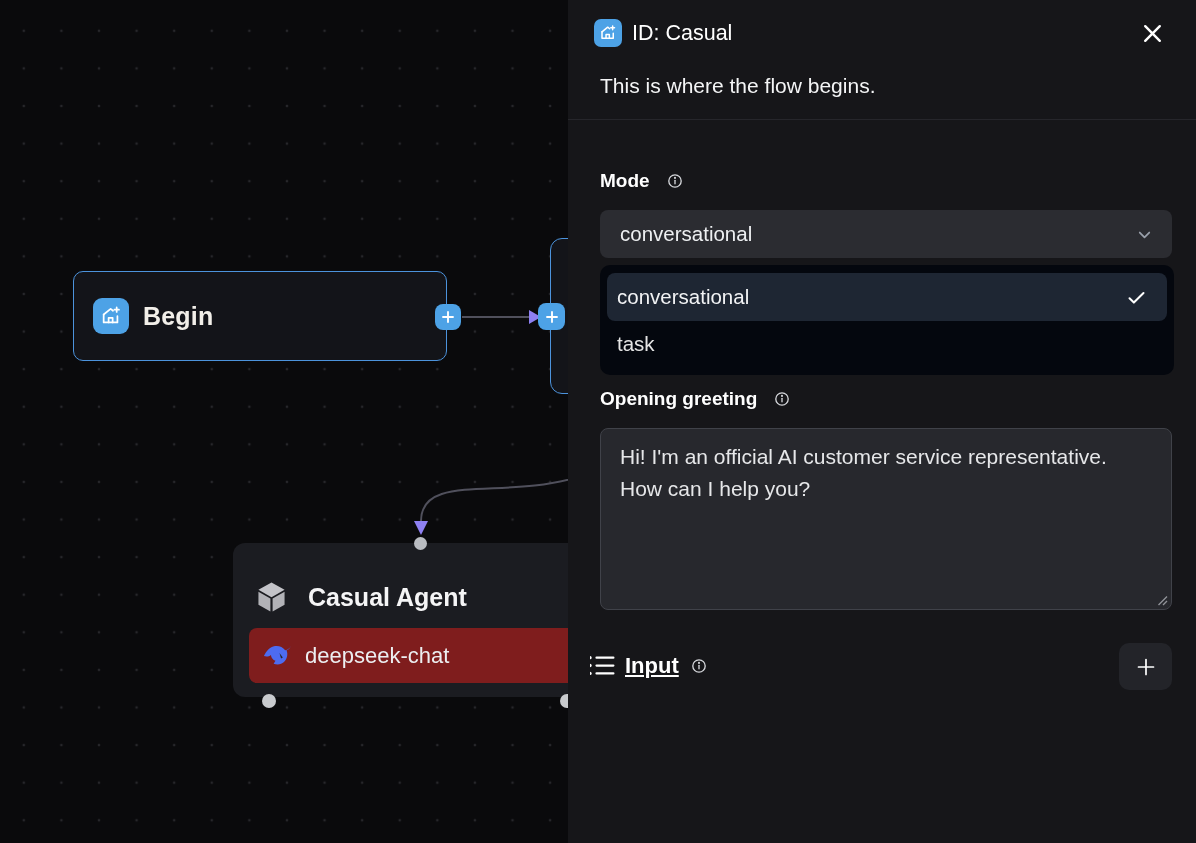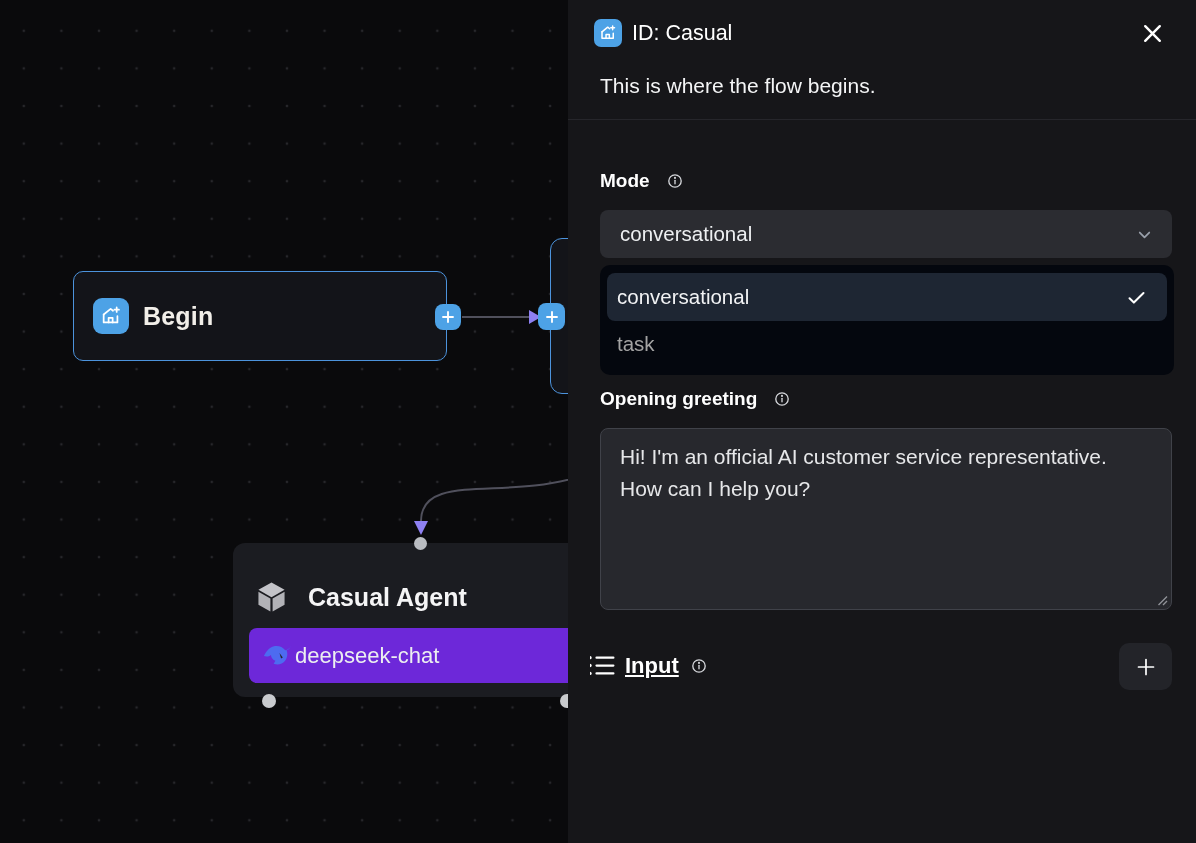--- a/index.html
+++ b/index.html
@@ -33,22 +33,22 @@
     background:#131419; border:1.5px solid #4c93dc; border-radius:12px;
   }
   .agent-node {
     left:233px; top:527px; width:364px; height:154px;
     background:#1b1c21; border-radius:12px; padding:37px 0 0 22px;
   }
   .agent-head { display:flex; align-items:center; gap:20px; }
   .agent-title { font-size:25px; font-weight:700; color:#f5f5f6; }
   .model-chip {
     position:absolute; left:16px; top:85px; width:332px; height:55px;
-    background:#6d28d9; border-radius:8px; display:flex; align-items:center;
-    padding-left:13px; gap:2px;
+    background:#7f1d1d; border-radius:8px; display:flex; align-items:center;
+    padding-left:13px; gap:12px;
   }
   .model-chip .model-name { font-size:22px; color:#eceef0; }
   .handle-plus {
     position:absolute; width:26px; height:26px; border-radius:8px; background:#4da2e6;
     display:flex; align-items:center; justify-content:center;
   }
   .handle-dot { position:absolute; border-radius:50%; }
   
   .panel { position:absolute; left:568px; top:0; width:628px; height:843px; background:#161619; }
   .panel-hd-icon {
@@ -72,21 +72,21 @@
     position:absolute; left:32px; top:265px; width:574px;
     background:#04070e; border-radius:10px; padding:8px 7px; z-index:5;
   }
   .dd-option {
     height:48px; border-radius:8px; display:flex; align-items:center;
     justify-content:space-between; padding:0 20px 0 10px; cursor:pointer;
   }
   .dd-option.selected { background:#1e2633; }
   .dd-option .opt-label { font-size:20.5px; color:#f2f3f5; }
   .dd-option.dim { height:46px; }
-  .dd-option.dim .opt-label { color:#a3a3a3; }
+  .dd-option.dim .opt-label { color:#e5e5e5; }
   .greeting-row { left:32px; top:388px; }
   .textarea-wrap {
     position:absolute; left:32px; top:428px; width:572px; height:182px;
     background:#27282d; border:1px solid #404249; border-radius:8px;
   }
   .textarea-wrap textarea {
     width:100%; height:100%; background:transparent; border:none; outline:none; resize:none;
     font-family:"Liberation Sans", sans-serif; font-size:21px; line-height:32px;
     color:#e6e7e9; padding:12px 19px;
   }

